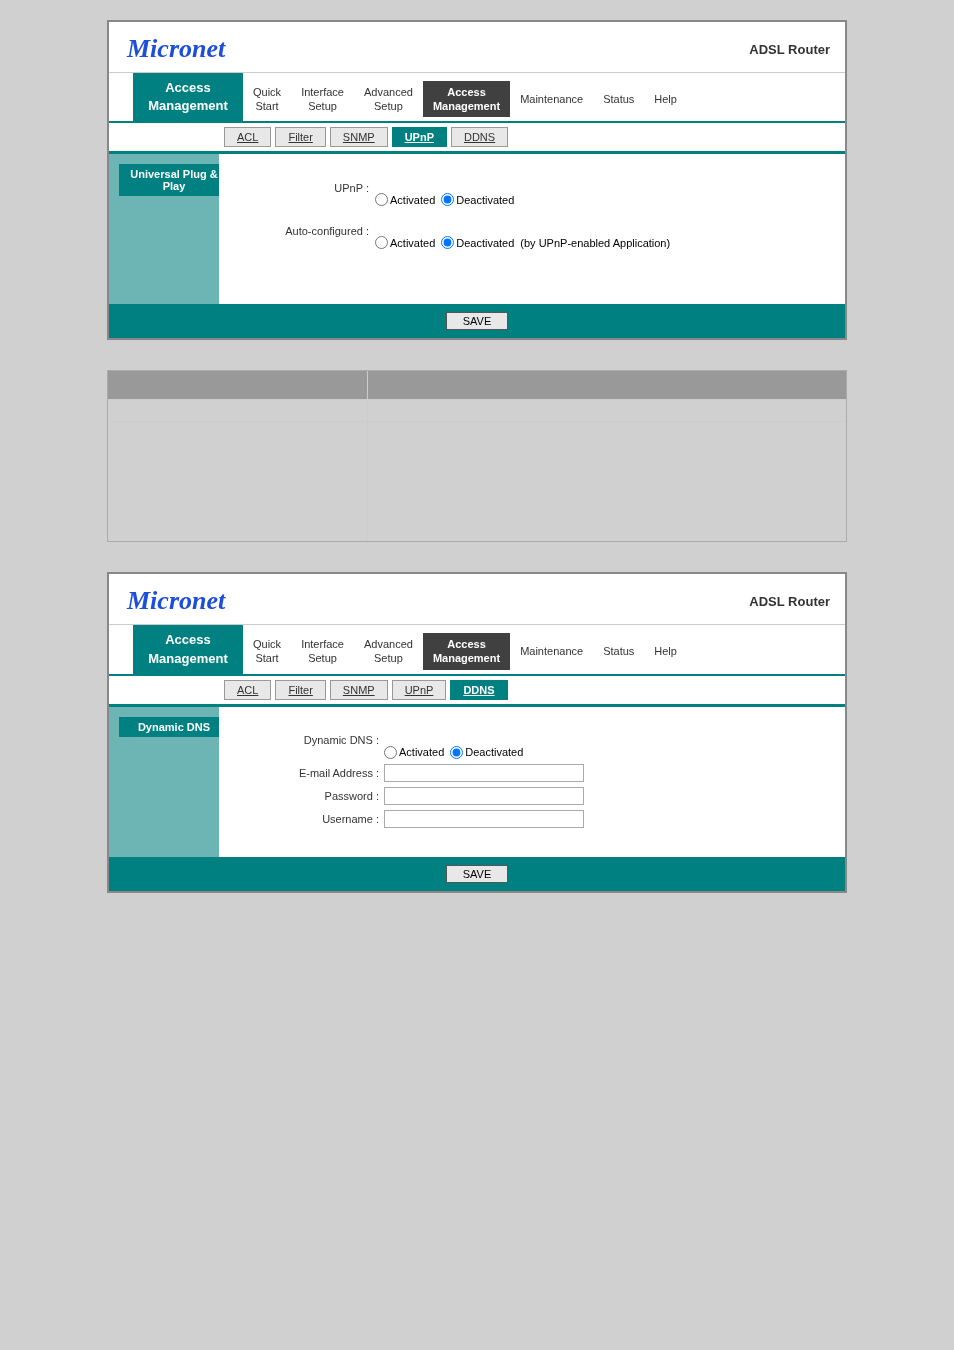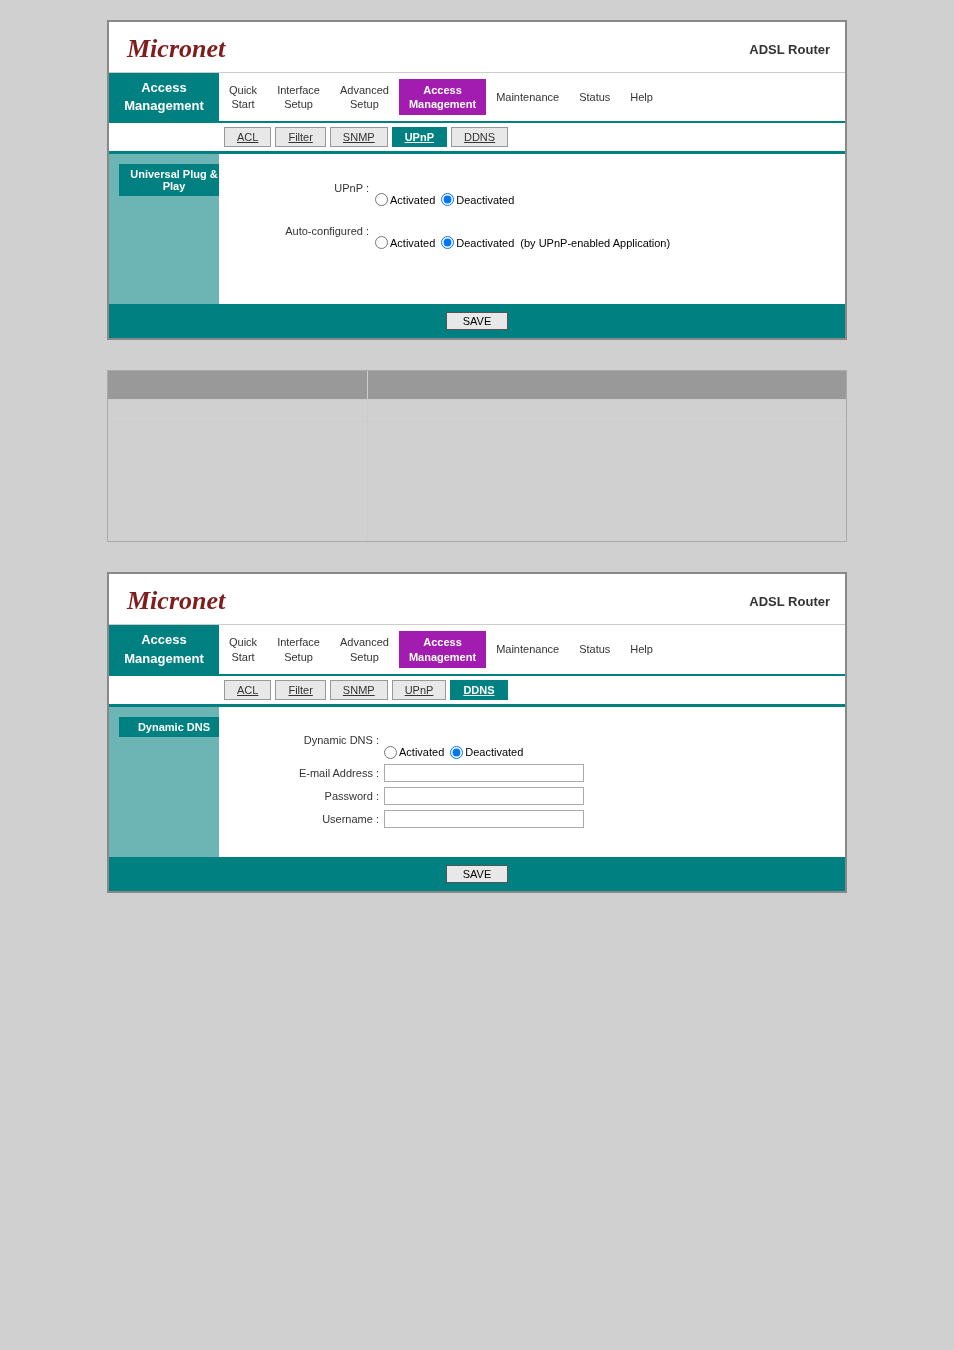--- a/index.html
+++ b/index.html
@@ -30,38 +30,39 @@
       align-items: center;
       justify-content: space-between;
       border-bottom: 1px solid #ccc;
     }
 
     .logo-text {
       font-family: Georgia, serif;
       font-style: italic;
       font-size: 26px;
       font-weight: bold;
-      color: #7f1d1d;
+      color: #1d4ed8;
       background: #ffffff;
       padding: 4px 8px;
     }
 
     .adsl-router-label {
       font-size: 13px;
       font-weight: bold;
       color: #333;
       padding-right: 5px;
     }
 
     
     .nav-bar {
       background: #ffffff;
       display: flex;
-      align-items: center;
+      align-items: flex-end;
       border-bottom: 2px solid #008080;
+      padding-left: 24px;
     }
 
     .nav-sidebar {
       background: #008080;
       color: #ffffff;
       font-weight: bold;
       font-size: 13px;
       text-align: center;
       width: 110px;
       min-width: 110px;
@@ -83,21 +84,21 @@
     .nav-item {
       padding: 4px 10px;
       font-size: 11px;
       color: #333;
       cursor: pointer;
       text-align: center;
       line-height: 1.3;
     }
 
     .nav-item.active {
-      background: #a21caf;
+      background: #404040;
       color: #ffffff;
       font-weight: bold;
     }
 
     
     .sub-nav {
       background: #ffffff;
       display: flex;
       align-items: center;
       border-bottom: 3px solid #008080;

